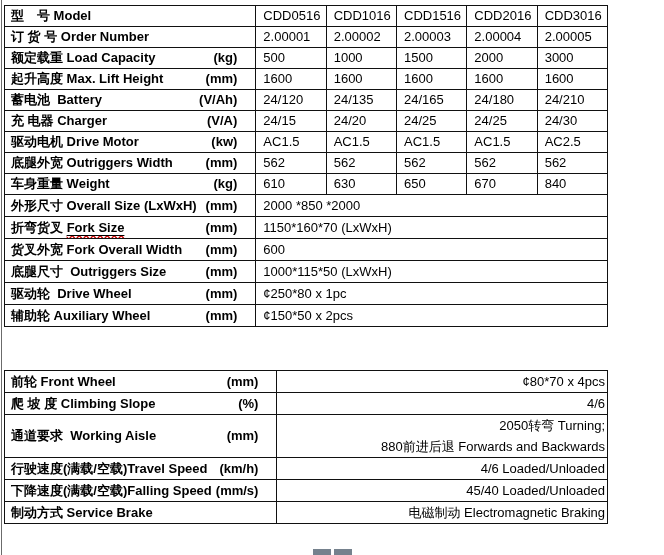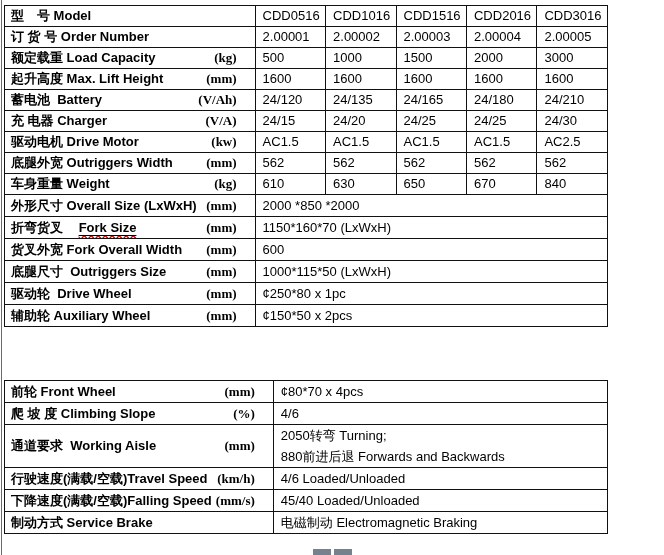--- a/index.html
+++ b/index.html
@@ -1,33 +1,33 @@
 <!DOCTYPE html>
 <html><head>
 <meta charset="utf-8">
 <style>
   html,body{margin:0;padding:0;background:#ffffff;}
   .page{position:relative;width:608px;height:555px;background:#ffffff;overflow:hidden;
         font-family:"Liberation Sans", sans-serif;color:#000;}
   .page-edge{position:absolute;left:1px;top:0;width:1px;height:555px;background:#6b6b6b;}
   table.spec-table{position:absolute;left:4px;border-collapse:collapse;table-layout:fixed;background:#fff;}
   .t1{top:5px;}
-  .t2{top:380px;}
+  .t2{top:370px;text-align:right;}
   td{border:1px solid #111;font-size:13px;height:20px;line-height:20px;padding:0;
      vertical-align:middle;overflow:hidden;}
   .label-inner{display:flex;justify-content:space-between;align-items:center;
      font-weight:bold;padding:0 18px 0 6px;white-space:pre;}
-  .unit{font-weight:bold;margin-left:4px;font-family:Liberation Serif, serif;}
+  .unit{font-weight:bold;margin-left:4px;}
   td.value-cell{padding:0 2px 0 7px;white-space:nowrap;font-weight:normal;}
   td.merged{padding:0;}
   td.merged .vline{line-height:21px;white-space:nowrap;padding:0 2px 0 7px;}
   .b{font-weight:normal;}
   .squiggle{text-decoration-line:underline;text-decoration-style:wavy;
             text-decoration-color:#cc0000;text-underline-offset:3px;}
-  .uline{text-decoration-line:underline;text-decoration-style:solid;text-decoration-color:#000;margin-left:12px;}
+  .uline{text-decoration-line:underline;text-decoration-style:solid;text-decoration-color:#000;}
   .border-marker{position:absolute;left:655px;top:152px;width:5px;height:13px;background:#000;}
   .bottom-btn{position:absolute;top:549px;width:18px;height:6px;background:#75818d;border:0;padding:0;}
   .btn-l{left:313px;}
   .btn-r{left:334px;}
 </style>
 </head>
 <body>
 
 <div class="page">
   <div class="page-edge"></div>

